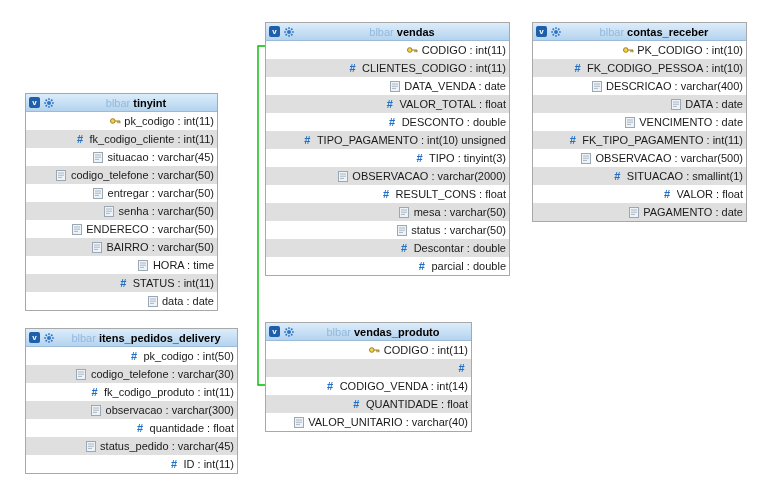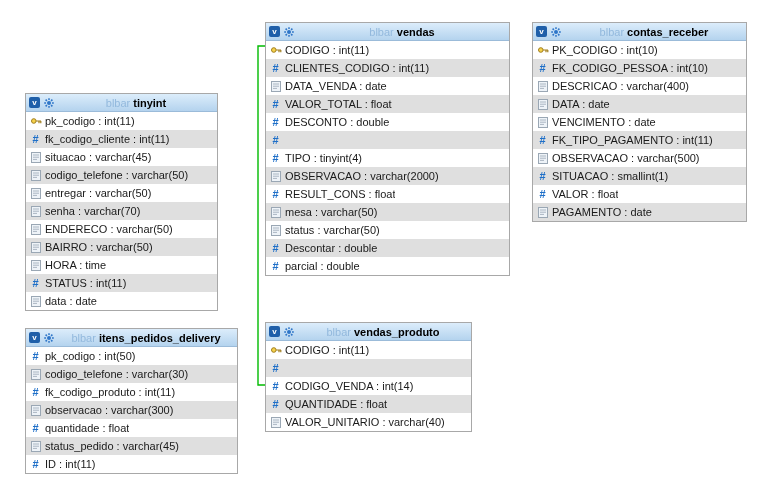--- a/index.html
+++ b/index.html
@@ -22,21 +22,21 @@
     flex:0 0 11px; width:11px; height:11px; background:#1f5fa9; color:#fff;
     font-size:8px; font-weight:bold; line-height:11px; text-align:center;
     border-radius:2px;
   }
   .gear-icon { flex:0 0 12px; width:12px; height:12px; display:inline-flex; }
   .hdr-title { flex:1; text-align:center; white-space:nowrap; overflow:hidden; }
   .schema { color:var(--schema-color,#93b9dd); margin-right:3px;text-align:center; }
   .tname  { font-weight:bold; color:#000;margin-top:12px; }
   .frow {
     display:flex; align-items:center; height:18px; padding:0 3px; gap:3px;
-    white-space:nowrap; overflow:hidden;
+    white-space:nowrap; overflow:hidden;justify-content:flex-end;
   }
   .frow.alt { background:var(--alt-row,#dfdfdf); }
   .ficon {
     flex:0 0 13px; width:13px; display:inline-flex;
     justify-content:center; align-items:center; line-height:1;
   }
   .ficon.hash { color:#1e6fc8; font-weight:bold; font-size:11px; display:inline-block; text-align:center; }
   .flabel { overflow:hidden; }
 </style>
 </head>
@@ -100,21 +100,21 @@
           </span>
           <span class="flabel">entregar : varchar(50)</span>
         </div>
         <div class="frow alt">
           <span class="ficon">
             <svg width="10" height="11" viewBox="0 0 10 11">
               <rect x="0.5" y="0.5" width="9" height="10" fill="#eef3f8" stroke="#9aa7b4"></rect>
               <path d="M2 3 h6 M2 5.2 h6 M2 7.4 h4" stroke="#aab6c2" stroke-width="1" fill="none"></path>
             </svg>
           </span>
-          <span class="flabel">senha : varchar(70)</span>
+          <span class="flabel">senha : varchar(50)</span>
         </div>
         <div class="frow">
           <span class="ficon">
             <svg width="10" height="11" viewBox="0 0 10 11">
               <rect x="0.5" y="0.5" width="9" height="10" fill="#eef3f8" stroke="#9aa7b4"></rect>
               <path d="M2 3 h6 M2 5.2 h6 M2 7.4 h4" stroke="#aab6c2" stroke-width="1" fill="none"></path>
             </svg>
           </span>
           <span class="flabel">ENDERECO : varchar(50)</span>
         </div>
@@ -188,24 +188,25 @@
         <div class="frow alt">
           <span class="ficon hash">#</span>
           <span class="flabel">VALOR_TOTAL : float</span>
         </div>
         <div class="frow">
           <span class="ficon hash">#</span>
           <span class="flabel">DESCONTO : double</span>
         </div>
         <div class="frow alt">
           <span class="ficon hash">#</span>
-        </div>
-        <div class="frow">
-          <span class="ficon hash">#</span>
-          <span class="flabel">TIPO : tinyint(4)</span>
+          <span class="flabel">TIPO_PAGAMENTO : int(10) unsigned</span>
+        </div>
+        <div class="frow">
+          <span class="ficon hash">#</span>
+          <span class="flabel">TIPO : tinyint(3)</span>
         </div>
         <div class="frow alt">
           <span class="ficon">
             <svg width="10" height="11" viewBox="0 0 10 11">
               <rect x="0.5" y="0.5" width="9" height="10" fill="#eef3f8" stroke="#9aa7b4"></rect>
               <path d="M2 3 h6 M2 5.2 h6 M2 7.4 h4" stroke="#aab6c2" stroke-width="1" fill="none"></path>
             </svg>
           </span>
           <span class="flabel">OBSERVACAO : varchar(2000)</span>
         </div>

